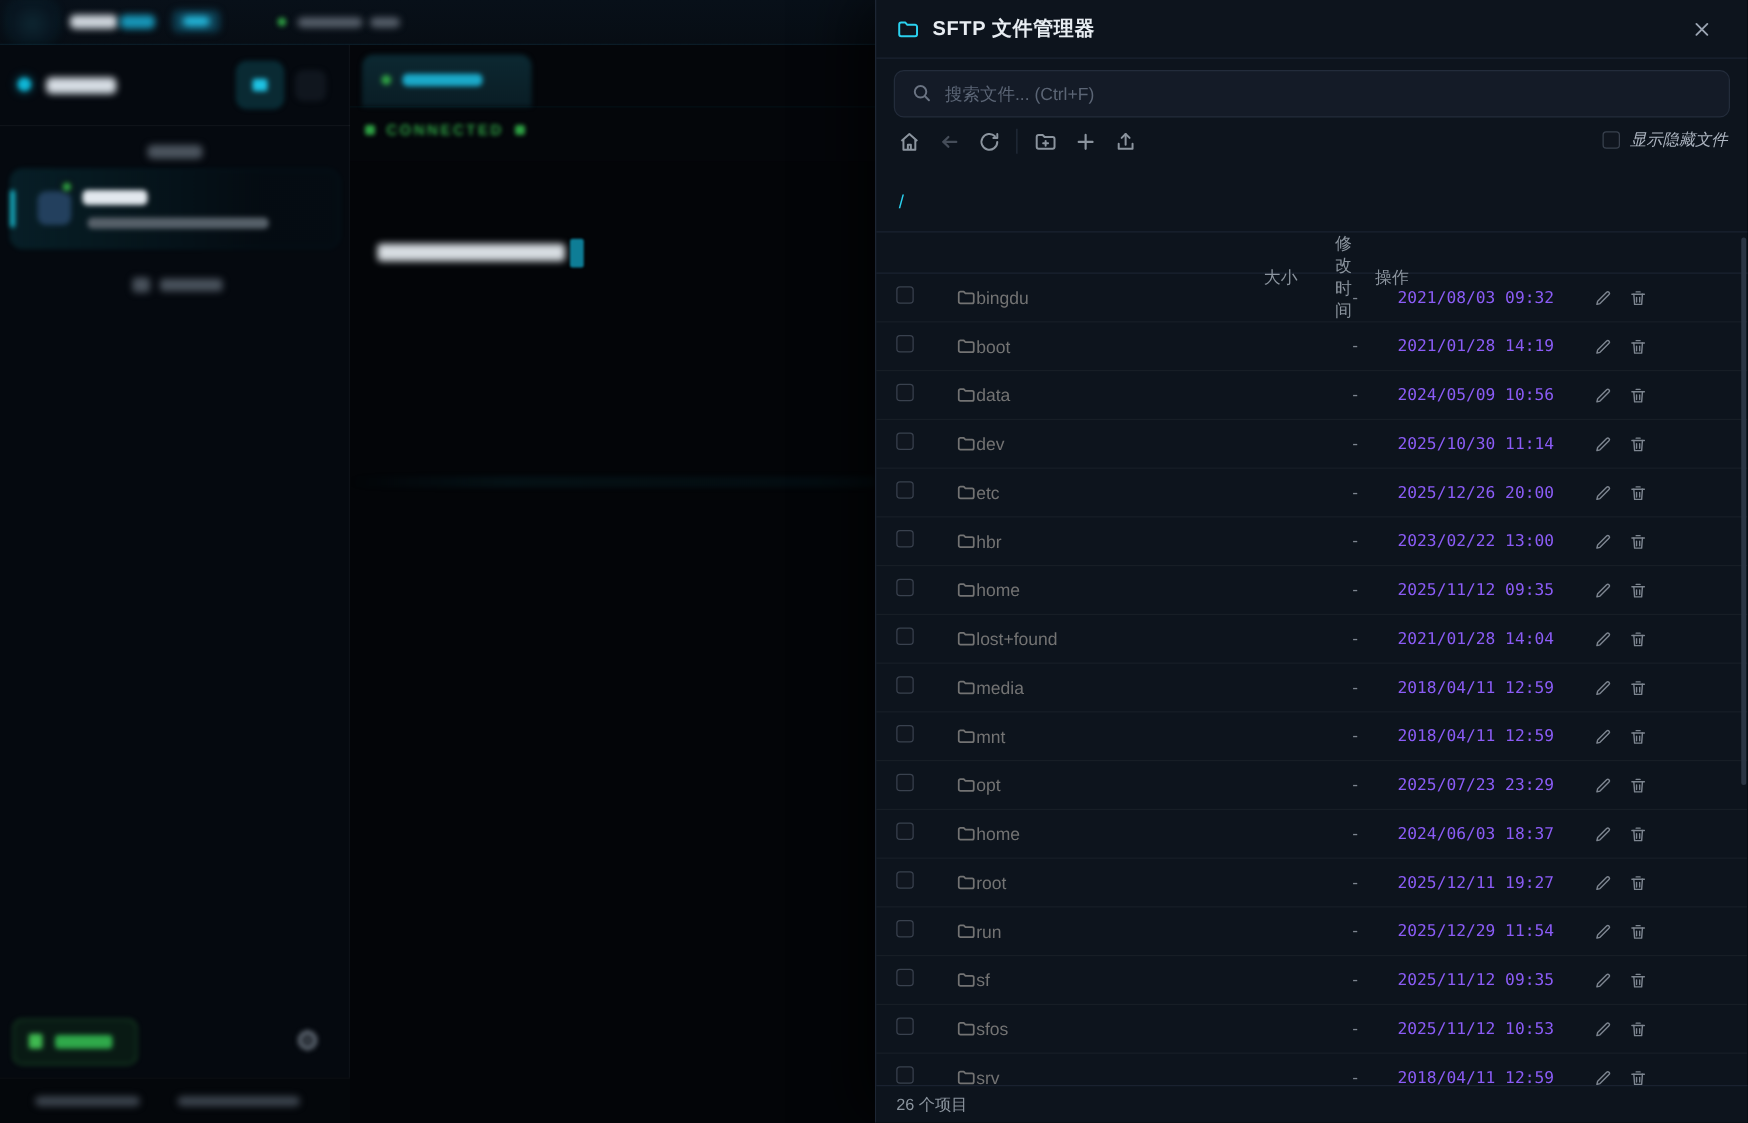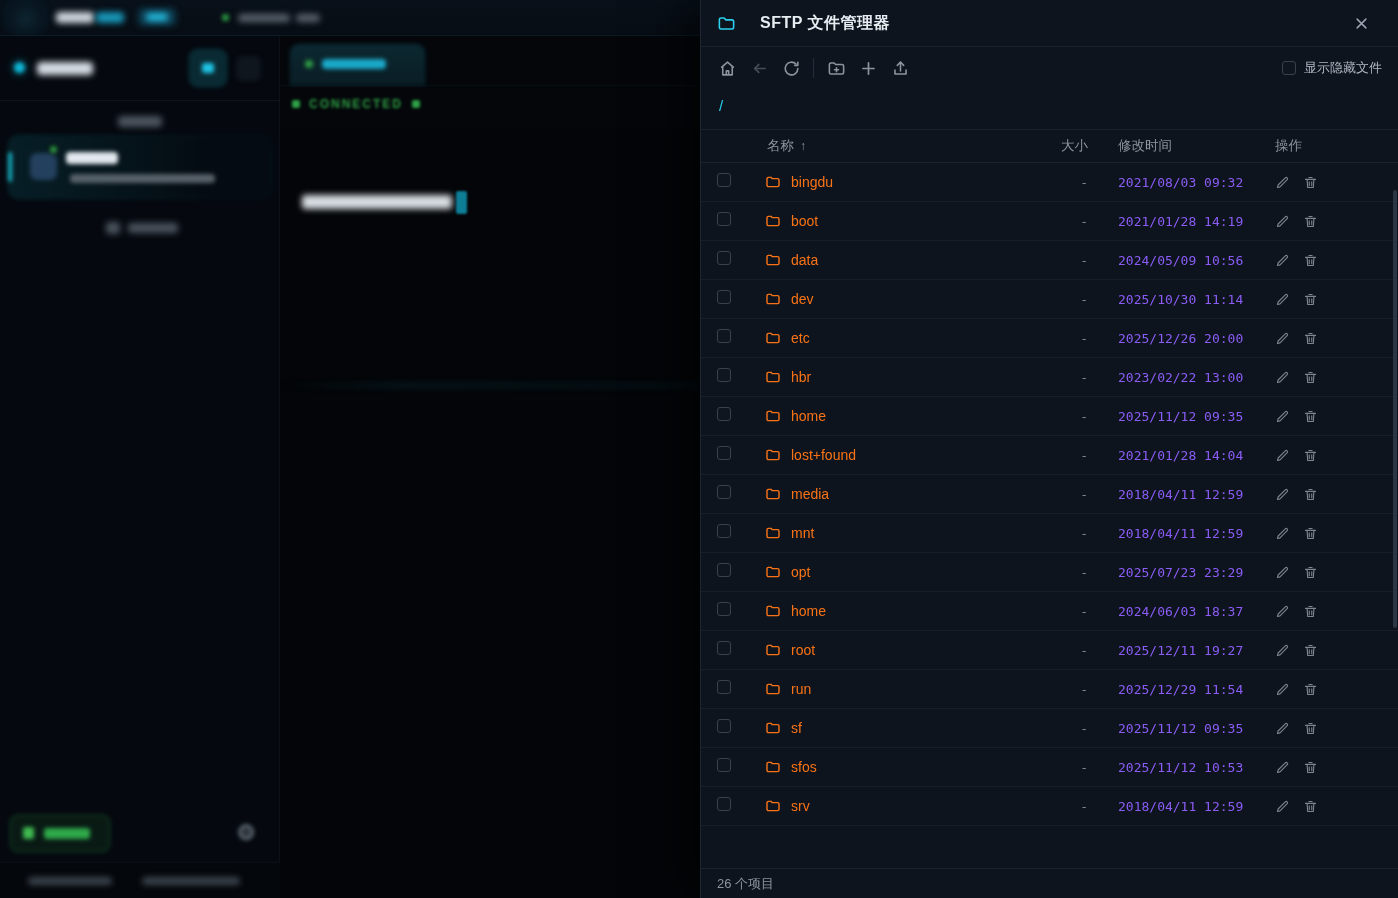--- a/index.html
+++ b/index.html
@@ -83,35 +83,35 @@
   .term-band{ position:absolute; left:0; top:252px; width:420px; height:9px;
               background:linear-gradient(90deg, rgba(10,60,70,0.0), rgba(12,70,82,0.18) 30%, rgba(12,70,82,0.10)); filter:blur(2px); }
 
   
   .panel{ position:absolute; left:700px; top:0; width:698px; height:898px;
           background:#0d141d; border-left:1px solid #1d2634;
           box-shadow:-18px 0 45px rgba(0,0,0,.6);
           display:flex; flex-direction:column; color:#c9d1d9; }
   .p-header{ height:47px; flex:0 0 auto; display:flex; align-items:center; padding:0 16px;
              border-bottom:1px solid #1a2230; }
-  .p-title{ font-size:16px; font-weight:bold; color:#e8edf2; margin-left:24px; letter-spacing:.5px; }
+  .p-title{ font-size:16px; font-weight:bold; color:#e8edf2; margin-left:10px; letter-spacing:.5px; }
   .icon{ display:inline-flex; align-items:center; justify-content:center; }
   .icon svg{ display:block; }
   .close-btn{ margin-left:auto; width:26px; height:26px; color:#99a3b1; cursor:pointer;
               display:flex; align-items:center; justify-content:center; margin-right:8px; }
 
   .search-wrap{ flex:0 0 auto; padding:9px 14px 9px 14px; }
   .search-box{ position:relative; height:38px; }
   .search-box input{ width:100%; height:38px; background:#141b27; border:1px solid #232c3b;
                      border-radius:8px; color:#c9d1d9; font-size:14px; padding:0 12px 0 40px;
                      outline:none; font-family:inherit; }
   .search-box input::placeholder{ color:#5b6575; }
   .search-ic{ position:absolute; left:14px; top:10px; color:#6a7382; }
 
-  .toolbar{ flex:0 0 auto; height:42px; display:flex; align-items:center; padding:0 16px; gap:12px; }
+  .toolbar{ flex:0 0 auto; height:42px; display:flex; align-items:flex-start; padding:0 16px; gap:12px;font-style:italic; }
   .tool-btn{ width:20px; height:20px; color:#8b949e; cursor:pointer; display:flex;
              align-items:center; justify-content:center; }
   .tool-btn.disabled{ color:#454d59; }
   .tool-sep{ width:1px; height:20px; background:#232c3b; }
   .hidden-toggle{ margin-left:auto; display:flex; align-items:center; gap:8px; font-size:13px; color:#aeb6c2; }
   .checkbox{ width:14px; height:14px; border:1px solid #39414e; border-radius:3px; background:#10161f;
              display:inline-block; }
 
   .breadcrumb{ flex:0 0 auto; height:32px; display:flex; align-items:center; padding:0 18px;
                font-size:15px; color:#2bd2f0; }
@@ -123,21 +123,21 @@
   .th-name{ padding-left:10px; }
   .th-size{ text-align:right; }
   .th-time{ padding-left:30px; }
   .th-act{ padding-left:12px; }
   .sort-arrow{ margin-left:6px; font-size:12px; }
 
   .tbody{ flex:1 1 auto; overflow:hidden; }
   .trow{ height:39px; display:grid; grid-template-columns:40px 1fr 50px 175px 105px;
          align-items:center; padding:0 30px 0 16px;
          border-bottom:1px solid rgba(255,255,255,0.045); }
-  .cell-name{ display:flex; align-items:center; gap:10px; padding-left:8px; color:#f97316; }
+  .cell-name{ display:flex; align-items:center; padding-left:8px; color:#737373; }
   .fname{ font-size:14px; cursor:pointer; }
   .cell-size{ text-align:right; color:#7d8590; font-size:13px; font-family:"DejaVu Sans Mono",monospace; }
   .cell-time{ padding-left:30px; color:#8b5cf6; font-size:13px; font-family:"DejaVu Sans Mono",monospace; }
   .cell-actions{ padding-left:12px; display:flex; gap:13px; color:#7d8590; }
   .act{ width:15px; height:15px; cursor:pointer; }
 
   .tfoot{ flex:0 0 auto; height:30px; border-top:1px solid #1a2230; display:flex; align-items:center;
           padding:0 16px; font-size:13px; color:#8b949e; background:#0d141d; }
 
   .scroll-thumb{ position:absolute; right:1px; top:190px; width:4px; height:438px;
@@ -222,20 +222,31 @@
         </svg>
     </span>
     <span class="p-title">SFTP 文件管理器</span>
     <span class="close-btn">
       <svg width="15" height="15" viewBox="0 0 24 24" fill="none" stroke="currentColor" stroke-width="2.4" stroke-linecap="round">
           <path d="M5 5l14 14M19 5L5 19"></path>
         </svg>
     </span>
   </div>
 
+  <div class="search-wrap">
+    <div class="search-box">
+      <span class="search-ic icon">
+        <svg width="17" height="17" viewBox="0 0 24 24" fill="none" stroke="currentColor" stroke-width="2.2" stroke-linecap="round">
+            <circle cx="10.5" cy="10.5" r="6.5"></circle>
+            <path d="M20 20l-4.5-4.5"></path>
+          </svg>
+      </span>
+      <input type="text" placeholder="搜索文件... (Ctrl+F)" style="">
+    </div>
+  </div>
 
   <div class="toolbar">
     <span class="tool-btn">
       <svg width="19" height="19" viewBox="0 0 24 24" fill="none" stroke="currentColor" stroke-width="2" stroke-linejoin="round">
           <path d="M4 11l8-7 8 7"></path>
           <path d="M6 9.5V20h12V9.5"></path>
           <path d="M10.5 20v-5h3v5"></path>
         </svg>
     </span>
     <span class="tool-btn disabled">
@@ -274,23 +285,20 @@
       <span>显示隐藏文件</span>
     </span>
   </div>
 
   <div class="breadcrumb">
     <span>/</span>
   </div>
 
   <div class="thead">
     <div></div>
-    <div class="th-name">
-      <span>名称</span><span class="sort-arrow">↑</span>
-    </div>
     <div class="th-size">大小</div>
     <div class="th-time">修改时间</div>
     <div class="th-act">操作</div>
   </div>
 
   <div class="tbody" id="file-list">
     <div class="trow">
       <div><span class="checkbox"></span></div>
       <div class="cell-name">
         <span class="icon">

